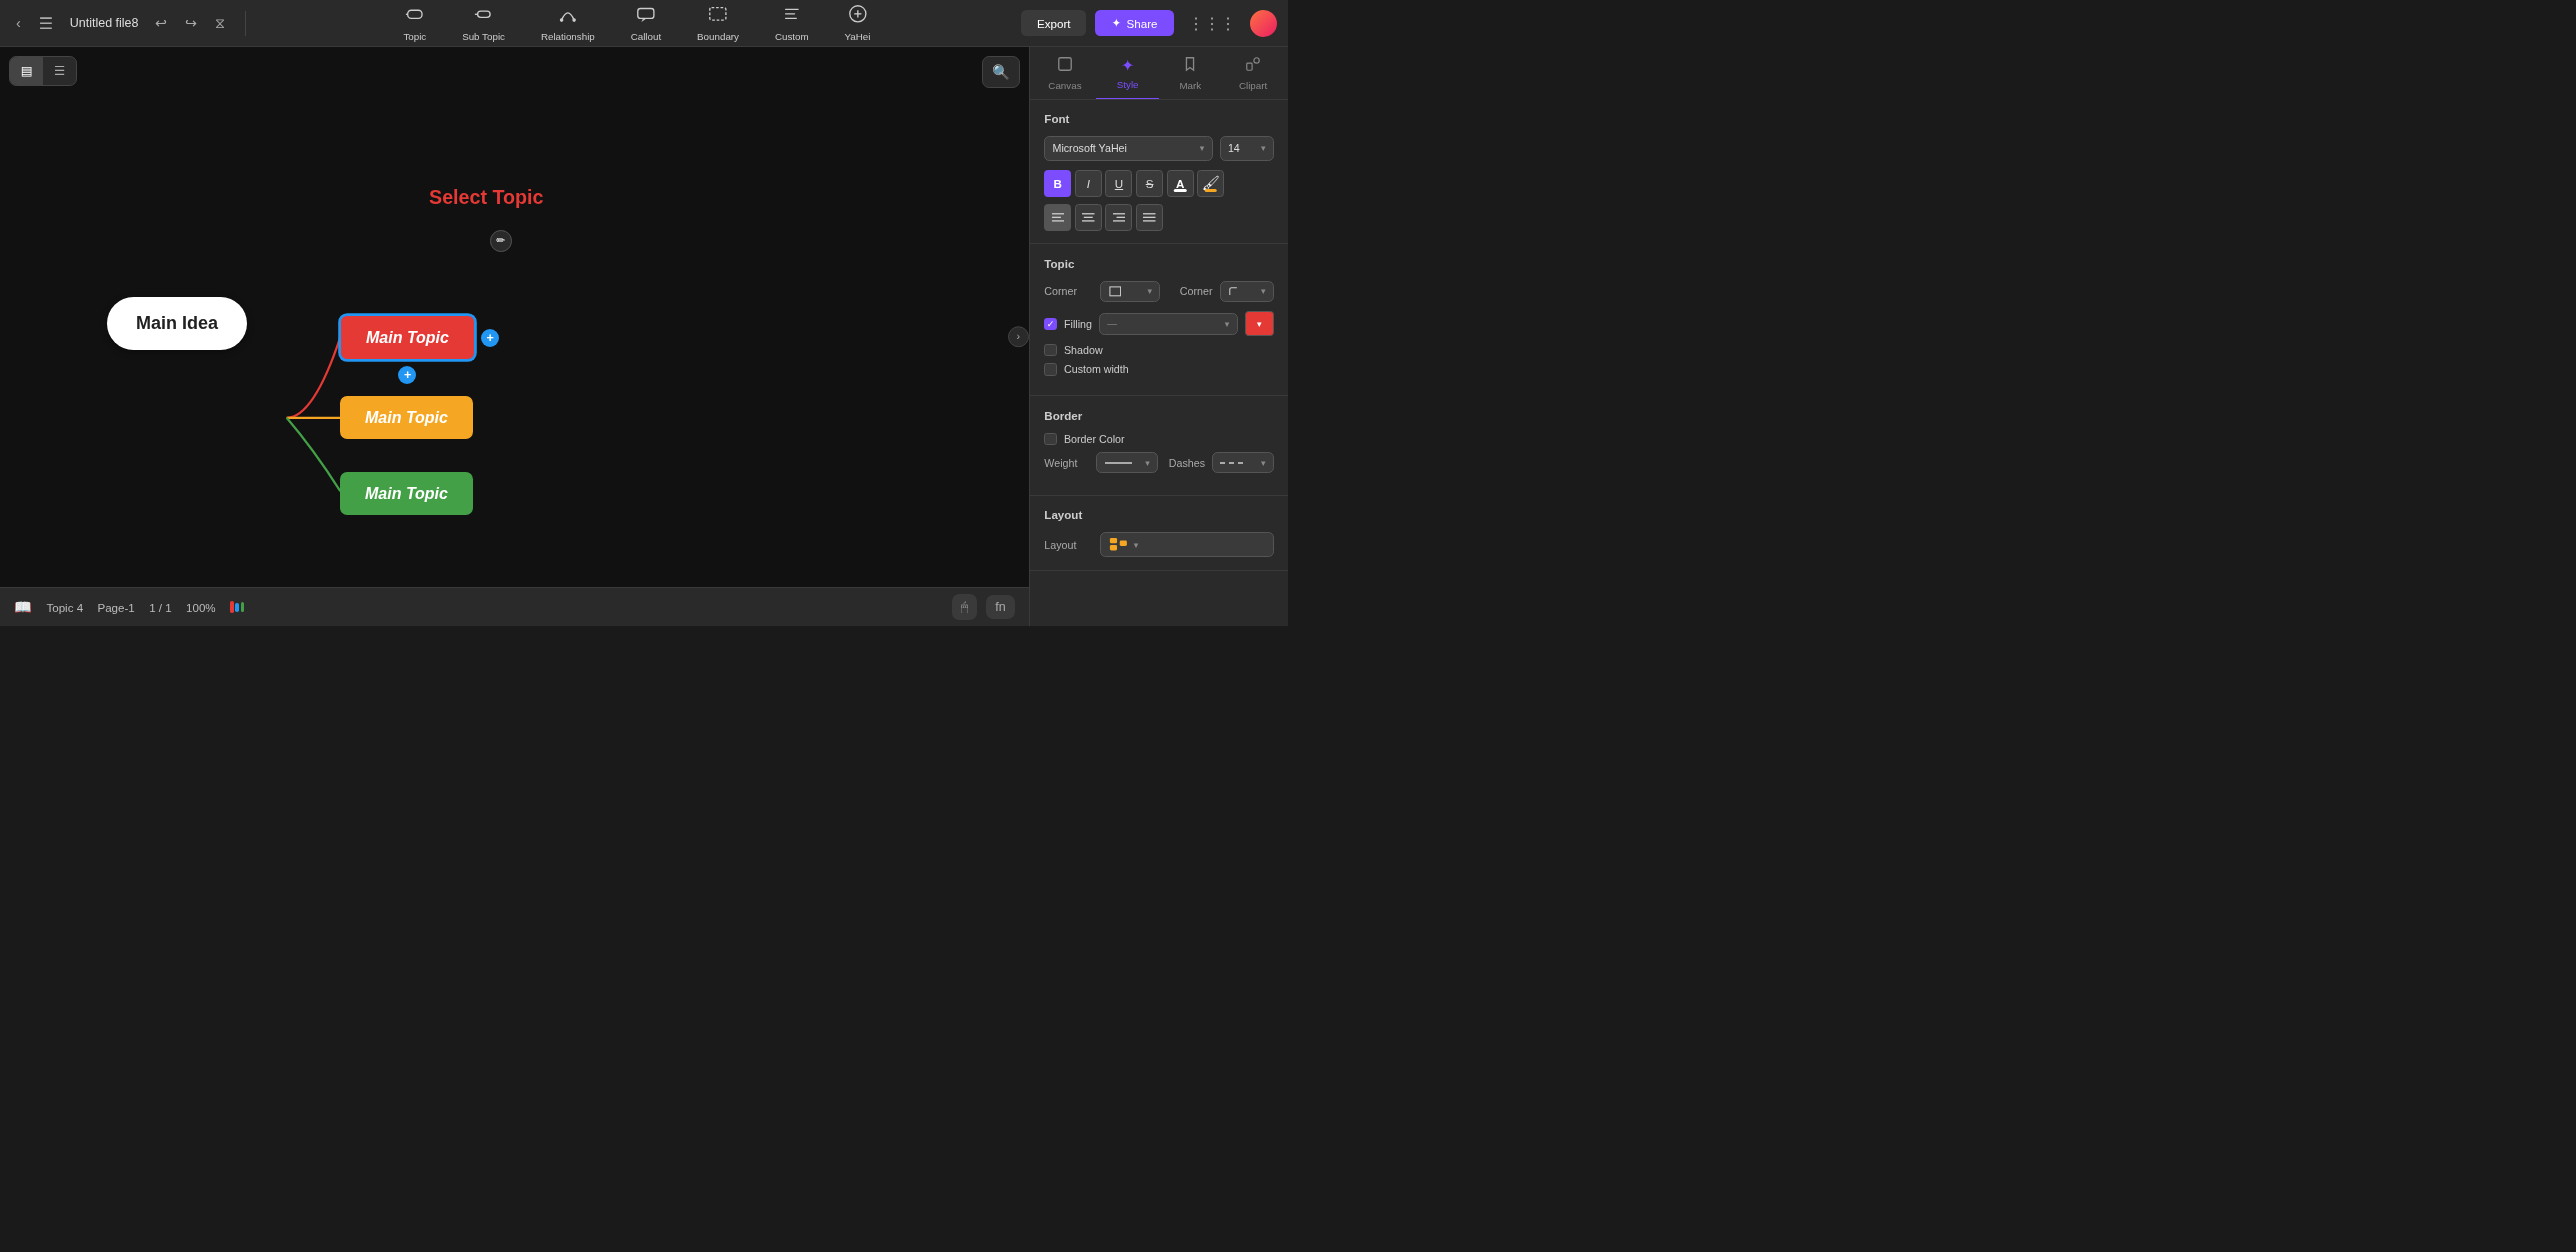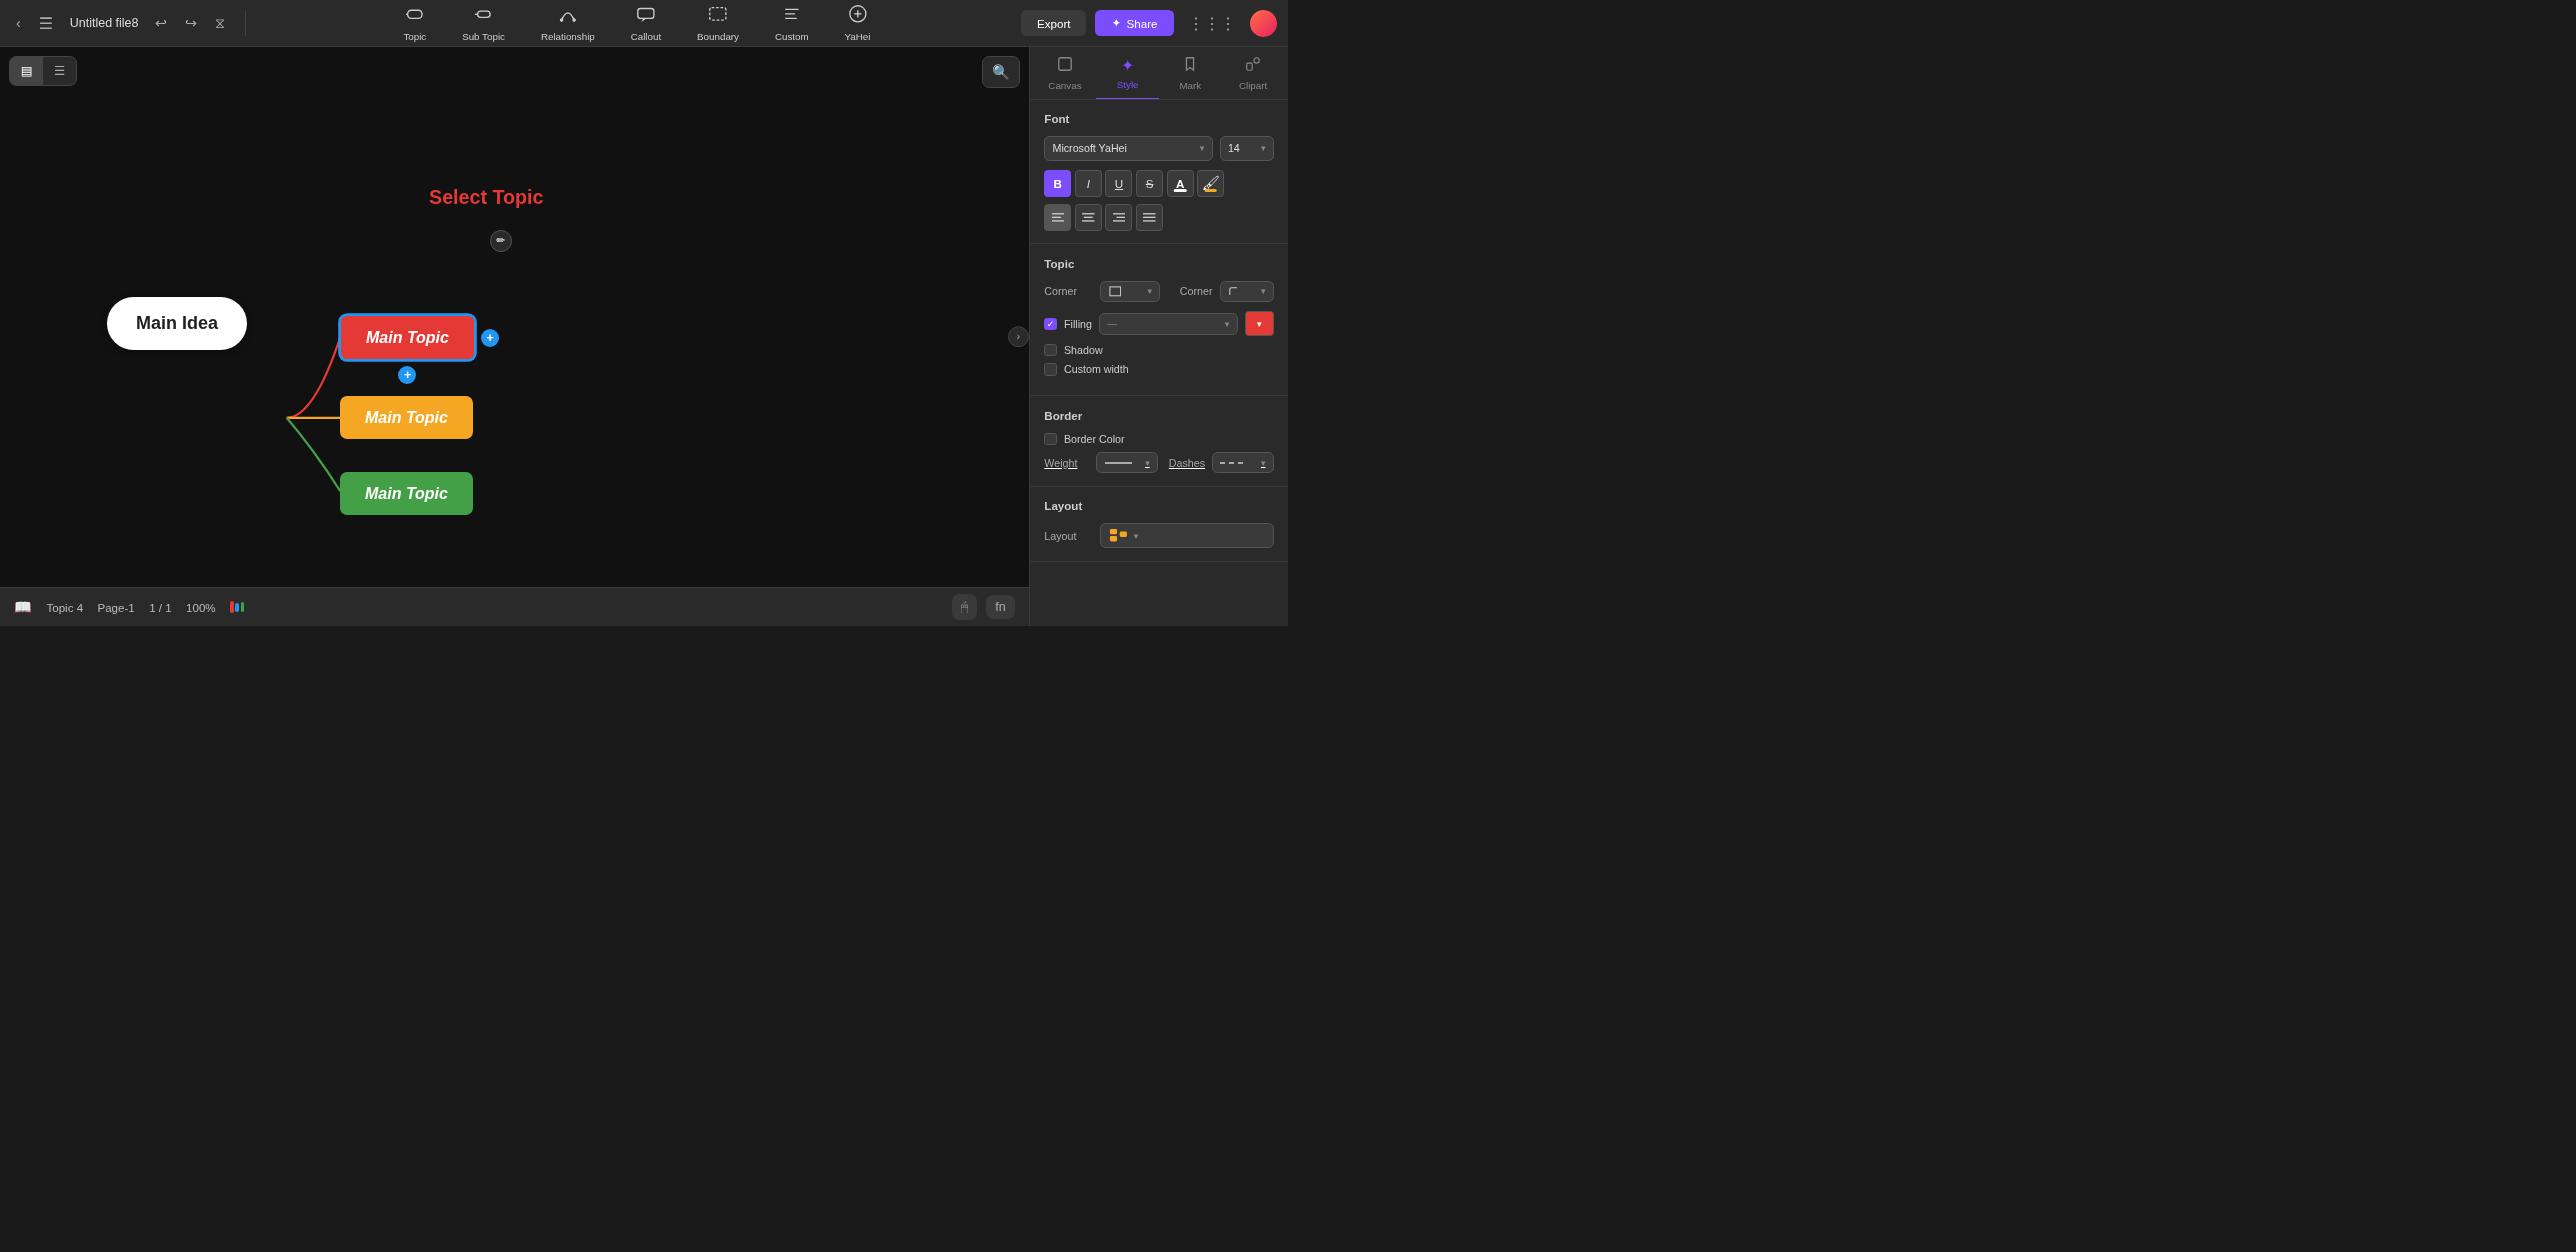--- a/index.html
+++ b/index.html
@@ -500,21 +500,21 @@
     .cb-label {
       font-size: 10.7px;
       color: #ccc;
     }
 
     
     .border-row {
       display: flex;
       align-items: center;
       gap: 7.2px;
-      text-decoration: underline;
+      margin-bottom: 9px;
     }
     .line-select {
       background: #3a3a3a;
       border: 0.9px solid #555;
       border-radius: 5.4px;
       color: #ddd;
       padding: 4.5px 7.2px;
       font-size: 10.7px;
       display: flex;
       align-items: center;

